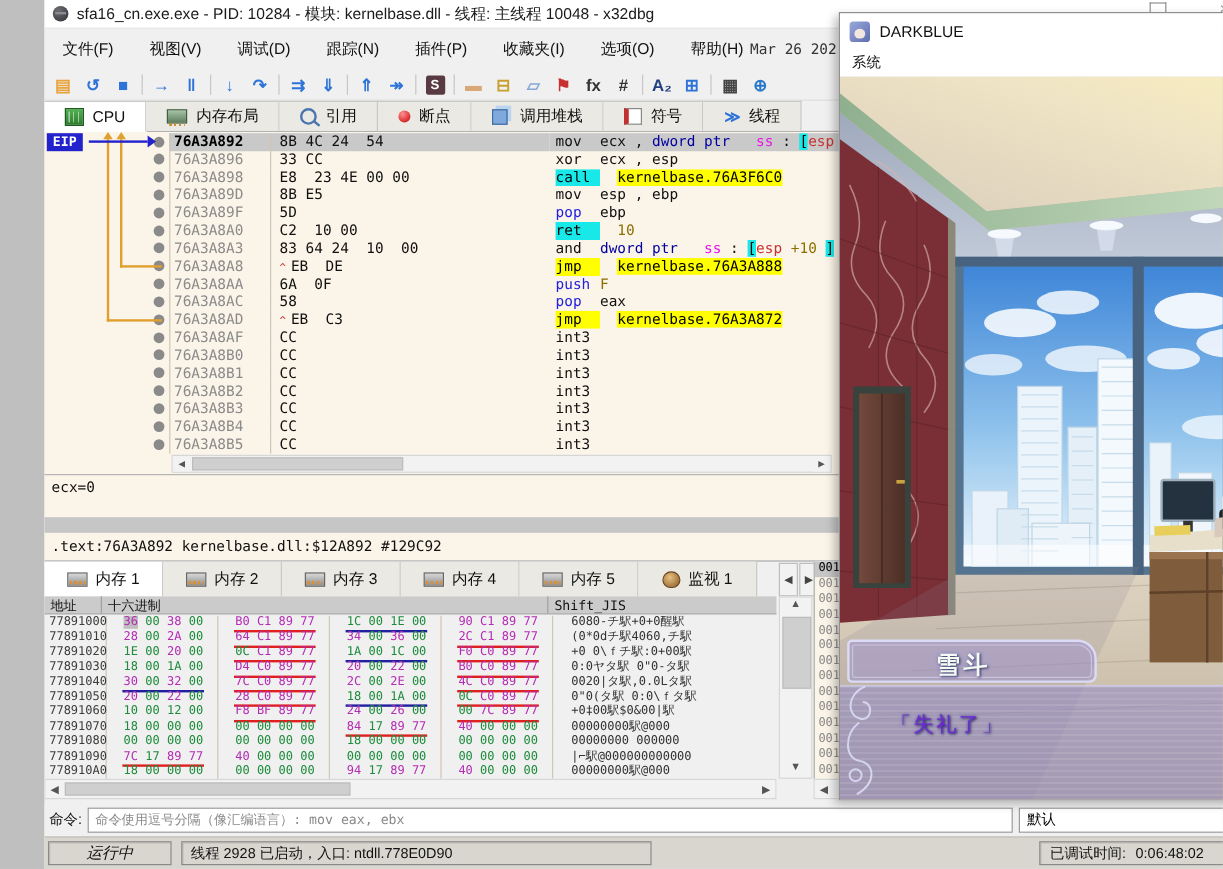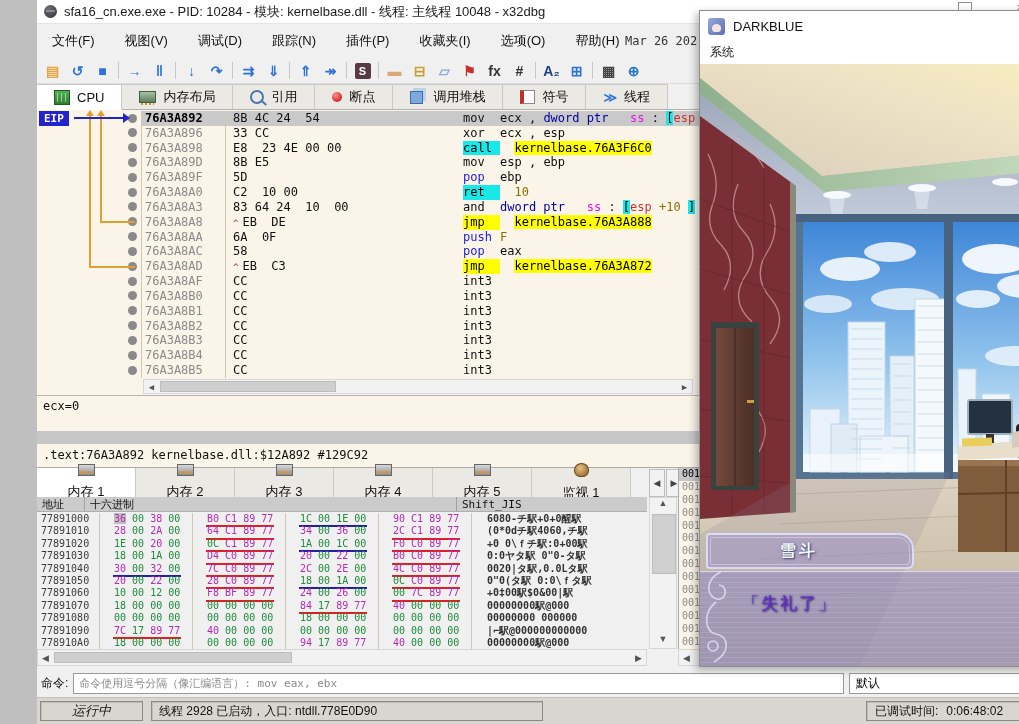--- a/index.html
+++ b/index.html
@@ -88,46 +88,46 @@
   .info-pane{position:absolute;left:0;top:395px;width:1019px;height:72px;background:#FBF4E8;
              border-top:1px solid #B5B5B5;font-family:"DejaVu Sans Mono",monospace;font-size:12px;color:#101010;box-sizing:border-box;}
   .info-line1{position:absolute;left:6px;top:3px;}
   .info-line2{position:absolute;left:6px;top:34px;}
   .info-band{position:absolute;left:0;top:35px;width:100%;height:13px;background:#C6C6C6;}
   .info-status{position:absolute;left:6px;top:52px;}
   
   .dtabbar{position:absolute;left:0;top:467px;width:1019px;height:30px;background:#F0F0F0;
            border-top:1px solid #ABABAB;display:flex;box-sizing:border-box;}
   .dtab{width:99px;display:flex;align-items:center;justify-content:center;gap:7px;font-size:13px;
-        color:#111;background:#EBE9E4;border-right:1px solid #C9C9C9;box-sizing:border-box;flex-direction:column;}
+        color:#111;background:#EBE9E4;border-right:1px solid #C9C9C9;box-sizing:border-box;}
   .dtab.active{background:#FFFFFF;}
   .di-mem{width:15px;height:10px;background:linear-gradient(#D8D8D8,#8E8E8E);border:1px solid #666;position:relative;flex:none;}
   .di-mem::after{content:"";position:absolute;left:1px;right:1px;bottom:1px;height:3px;
       background:repeating-linear-gradient(90deg,#E09030 0 2px,transparent 2px 4px);}
   .di-watch{width:13px;height:12px;border-radius:50% 50% 45% 45%;flex:none;
       background:radial-gradient(circle at 40% 35%,#E8C080,#8A5A28);border:1px solid #6A4418;}
   .dtab-scrollers{position:absolute;left:612px;top:469px;display:flex;}
   .dtsb{width:14px;height:26px;border:1px solid #BDBDBD;background:#F2F2F2;display:flex;
         align-items:center;justify-content:center;font-size:9px;color:#444;margin-right:1px;}
   
   .dump-header{position:absolute;left:0;top:497px;width:610px;height:15px;background:#CBCBCB;
                display:flex;font-size:11px;color:#111;border-bottom:1px solid #AFAFAF;box-sizing:border-box;}
   .dh-cell{padding-left:5px;border-right:1px solid #A0A0A0;display:flex;align-items:center;box-sizing:border-box;}
   .dh-addr{width:48px;} .dh-hex{width:372px;} .dh-text{flex:1;border-right:none;font-family:"DejaVu Sans Mono",monospace;}
   #dump-rows{position:absolute;left:0;top:513px;width:610px;height:136px;overflow:hidden;
              font-family:"DejaVu Sans Mono",monospace;font-size:10px;}
   .dmprow{display:flex;height:12.4px;line-height:12.4px;white-space:pre;}
-  .daddr2{width:63px;flex:none;padding-left:4px;color:#3C3C3C;border-right:1px solid #CFC6B4;box-sizing:border-box;}
+  .daddr2{width:52px;flex:none;padding-left:4px;color:#3C3C3C;border-right:1px solid #CFC6B4;box-sizing:border-box;}
   .hexg{width:93px;flex:none;padding-left:13px;border-right:1px solid #CFC6B4;box-sizing:border-box;}
   .ug{display:inline-block;border-bottom:2px solid transparent;padding:0 1px;}
   .ug.ur{border-bottom-color:#E02020;} .ug.ub{border-bottom-color:#2020A0;}
   .hp{color:#B42CB4;} .hg{color:#1E8C3C;}
   .cursel{background:#BFBFBF;}
   .sjis{flex:1;padding-left:15px;overflow:hidden;color:#333;
-        font-family:"DejaVu Sans Mono","Liberation Sans",monospace;font-weight:bold;}
+        font-family:"DejaVu Sans Mono","Liberation Sans",monospace;}
   .vscroll{position:absolute;left:612px;top:497px;width:28px;height:152px;background:#F2F2F2;
            border:1px solid #D6D6D6;box-sizing:border-box;}
   .vscroll .up{position:absolute;left:0;top:0;width:26px;height:14px;text-align:center;font-size:9px;color:#555;}
   .vscroll .down{position:absolute;left:0;bottom:0;width:26px;height:14px;text-align:center;font-size:9px;color:#555;}
   .vscroll .vthumb{position:absolute;left:2px;top:16px;width:22px;height:58px;background:#CFCFCF;border:1px solid #BDBDBD;}
   .hscroll2{position:absolute;left:0;top:649px;width:610px;height:17px;background:#F2F2F2;
             border:1px solid #D6D6D6;box-sizing:border-box;display:flex;align-items:center;}
   .hscroll2 .sthumb{width:238px;margin-left:1px;}
   .hscroll2 .spacer{flex:1;}
   
@@ -164,21 +164,21 @@
   .g-icon::after{content:"";position:absolute;left:4px;top:6px;width:9px;height:8px;border-radius:50% 50% 45% 45%;
           background:#F2E6E0;}
   .g-menubar{height:23px;display:flex;align-items:center;font-size:12px;color:#111;}
   .g-menu-item{padding:0 10px;}
   .g-scene{position:absolute;left:0;top:53px;width:355px;height:602px;overflow:hidden;background:#C8BBA8;}
   .g-scene svg{display:block;}
   .dlg-name{position:absolute;left:6px;top:469px;width:208px;height:36px;border-radius:4px 16px 6px 4px;
             border:2px solid rgba(222,222,252,.92);background:rgba(150,140,212,.45);box-sizing:border-box;}
   .dlg-name::before{content:"";position:absolute;inset:2px;border-radius:2px 12px 4px 2px;
             border:1px solid rgba(222,222,252,.55);}
-  .dlg-name-text{position:absolute;left:72px;top:6px;font-size:16px;font-weight:bold;letter-spacing:3px;
+  .dlg-name-text{position:absolute;left:72px;top:6px;font-size:20px;font-weight:bold;letter-spacing:3px;
             color:#F2FAF2;text-shadow:1px 1px 2px #3A3A66,0 0 4px #8888CC;}
   .dlg-box{position:absolute;left:0;top:507px;width:355px;height:95px;background:rgba(142,134,202,.52);
            border-top:1px solid rgba(226,226,255,.8);box-sizing:border-box;}
   .dlg-box::before{content:"";position:absolute;inset:0;background:
       repeating-linear-gradient(180deg,rgba(255,255,255,.10) 0 1px,rgba(0,0,0,0) 1px 5px);}
   .dlg-text{position:absolute;left:42px;top:20px;font-size:17px;letter-spacing:2px;color:#6d28d9;
             text-shadow:1px 1px 2px #2A2A4E,0 0 3px #5050A0;}
   .flourish{position:absolute;left:1px;top:506px;}
 </style>
 </head>

